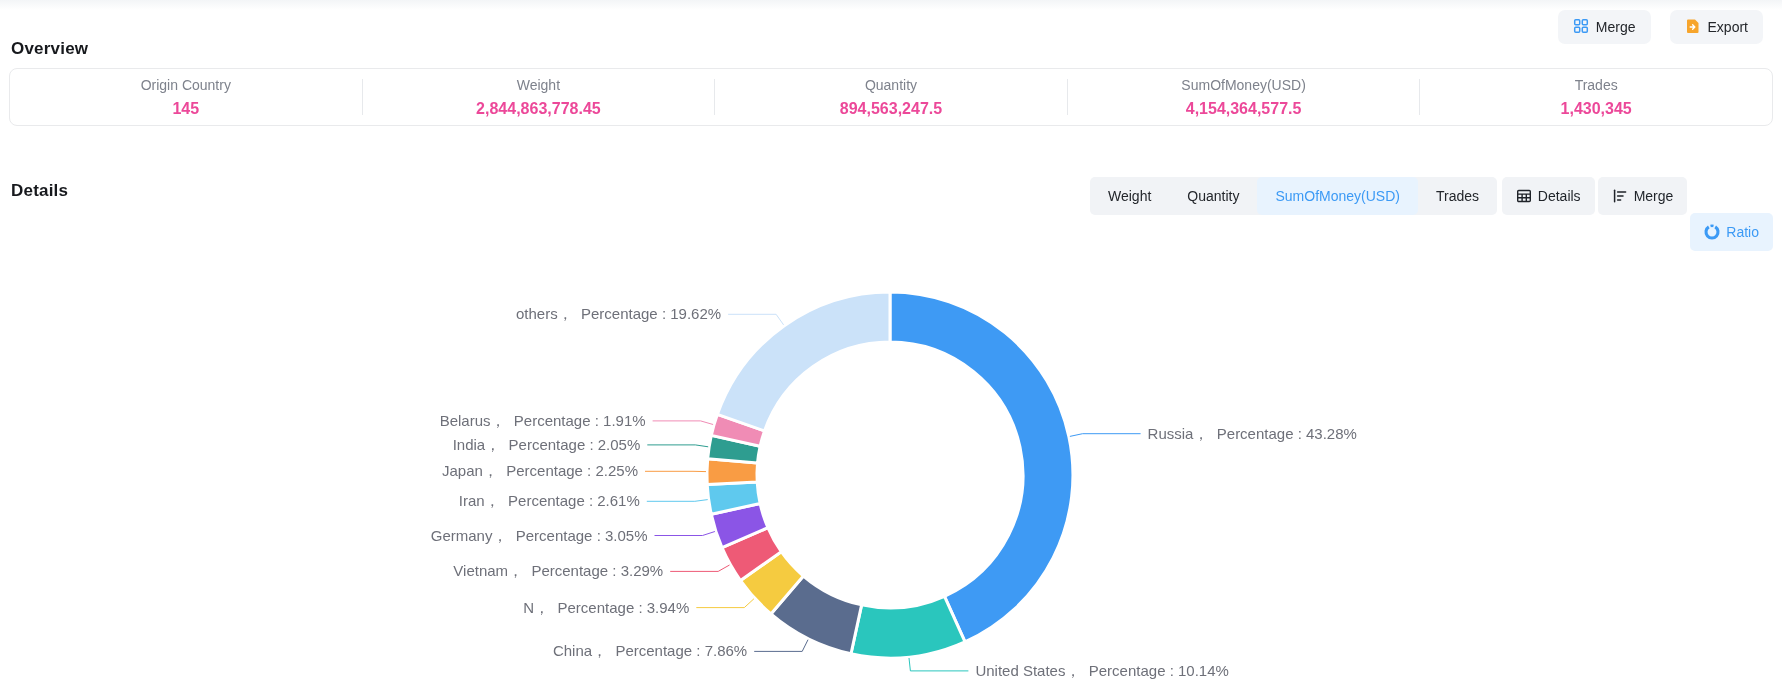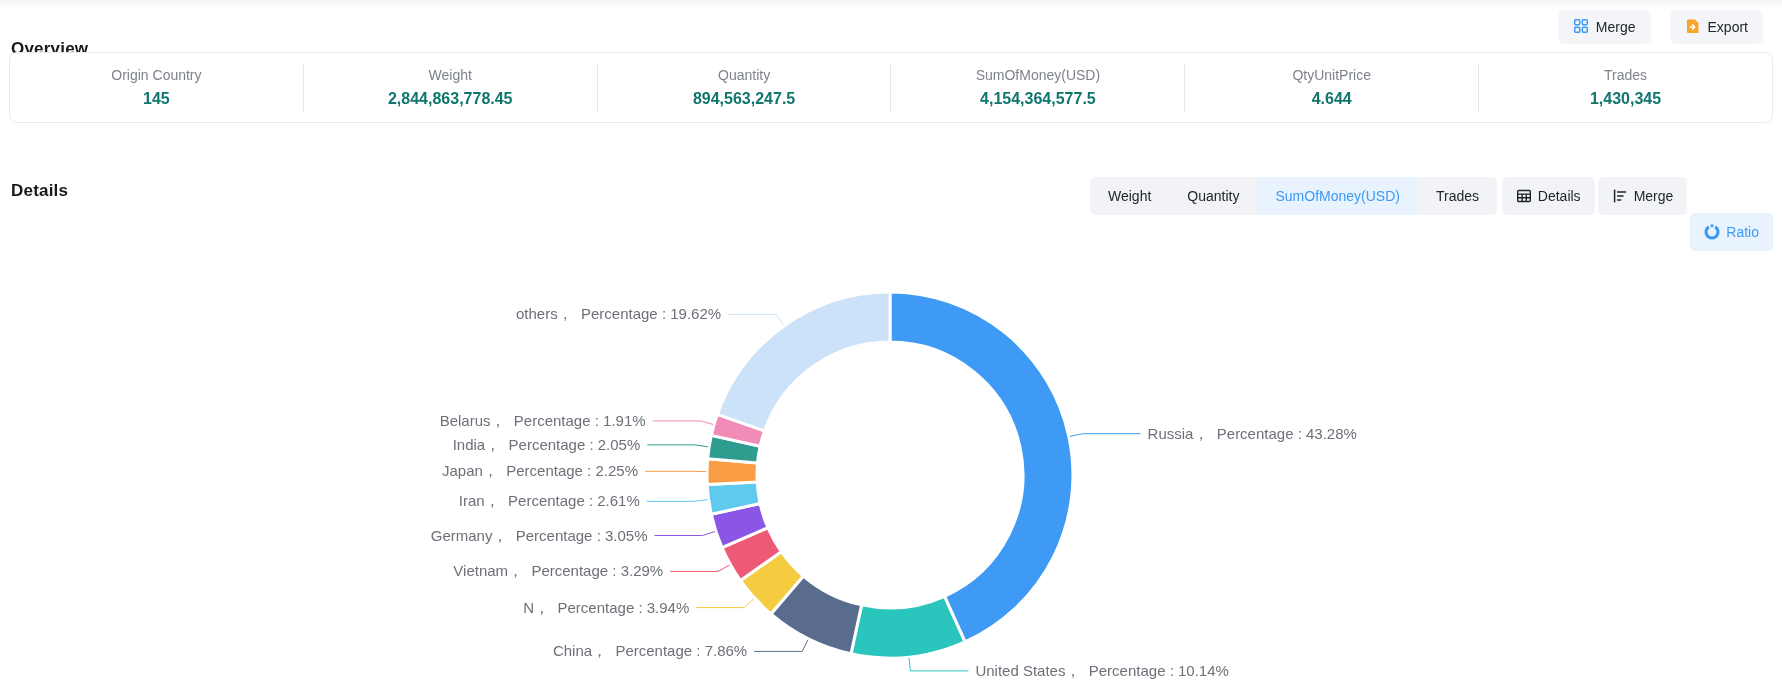--- a/index.html
+++ b/index.html
@@ -3,25 +3,25 @@
 <meta charset="utf-8">
 <style>
   * { box-sizing: border-box; margin: 0; padding: 0; }
   html,body { width:1782px; height:688px; background:#fff; font-family:"Liberation Sans", sans-serif; position:relative; overflow:hidden; }
   .top-strip { position:absolute; left:0; top:0; width:100%; height:10px; background:linear-gradient(#f3f5f7,#ffffff); }
   .section-title { position:absolute; left:11px; font-size:17px; font-weight:bold; color:#17191d; letter-spacing:.2px; }
   #overview-title { top:39px; }
   #details-title { top:181px; }
   .toolbar { position:absolute; top:10px; right:19px; display:flex; gap:19px; }
   .tool-btn { display:flex; align-items:center; gap:7px; height:34px; padding:0 15px; background:#f3f5f8; border:none; border-radius:7px; font-size:14px; color:#23262b; cursor:pointer; font-family:inherit; }
-  .stats-card { position:absolute; left:9px; right:9px; top:52px; height:71px; background:#fff; border:1px solid #e9eaec; border-radius:8px; display:flex; align-items:stretch; padding:10px 0; }
+  .stats-card { position:absolute; left:9px; right:9px; top:68px; height:58px; background:#fff; border:1px solid #e9eaec; border-radius:8px; display:flex; align-items:stretch; padding:10px 0; }
   .stat { flex:1 1 0; display:flex; flex-direction:column; align-items:center; justify-content:center; gap:7px; }
   .stat:not(:last-child) { border-right:1px solid #e7e9ec; }
   .stat .lbl { font-size:14px; color:#7e828c; }
-  .stat .val { font-size:16px; font-weight:bold; color:#0f766e; }
+  .stat .val { font-size:16px; font-weight:bold; color:#ec4899; }
   .metric-tabs { position:absolute; top:177px; right:285px; height:38px; display:flex; background:#f1f3f6; border-radius:5px; }
   .metric-tab { border:none; background:transparent; height:38px; padding:0 18px; font-size:14px; color:#23262b; border-radius:5px; cursor:pointer; font-family:inherit; }
   .metric-tab.active { background:#e8f3fe; color:#3c9af5; }
   .view-tabs { position:absolute; top:177px; right:9px; height:38px; display:flex; gap:3px; }
   .view-tab { border:none; display:flex; align-items:center; gap:6px; height:38px; padding:0 14px; background:#f1f3f6; border-radius:5px; font-size:14px; color:#1f2329; cursor:pointer; font-family:inherit; }
   .view-tab.active { background:#e8f3fe; color:#3c9af5;margin-top:36px; }
   .view-tab .ic { display:flex; align-items:center; }
   #chart-area { position:absolute; left:0; top:218px; width:1782px; height:470px; }
   svg text.slice-label { font-family:"Liberation Sans", sans-serif; font-size:15px; fill:#6e7079; }
 </style>
@@ -66,24 +66,20 @@
       <span class="lbl">Weight</span>
       <span class="val">2,844,863,778.45</span>
     </div>
     <div class="stat">
       <span class="lbl">Quantity</span>
       <span class="val">894,563,247.5</span>
     </div>
     <div class="stat">
       <span class="lbl">SumOfMoney(USD)</span>
       <span class="val">4,154,364,577.5</span>
-    </div>
-    <div class="stat">
-      <span class="lbl">QtyUnitPrice</span>
-      <span class="val">4.644</span>
     </div>
     <div class="stat">
       <span class="lbl">Trades</span>
       <span class="val">1,430,345</span>
     </div>
   </div>
 
 <div class="section-title" id="details-title">Details</div>
 
 <div class="metric-tabs">

